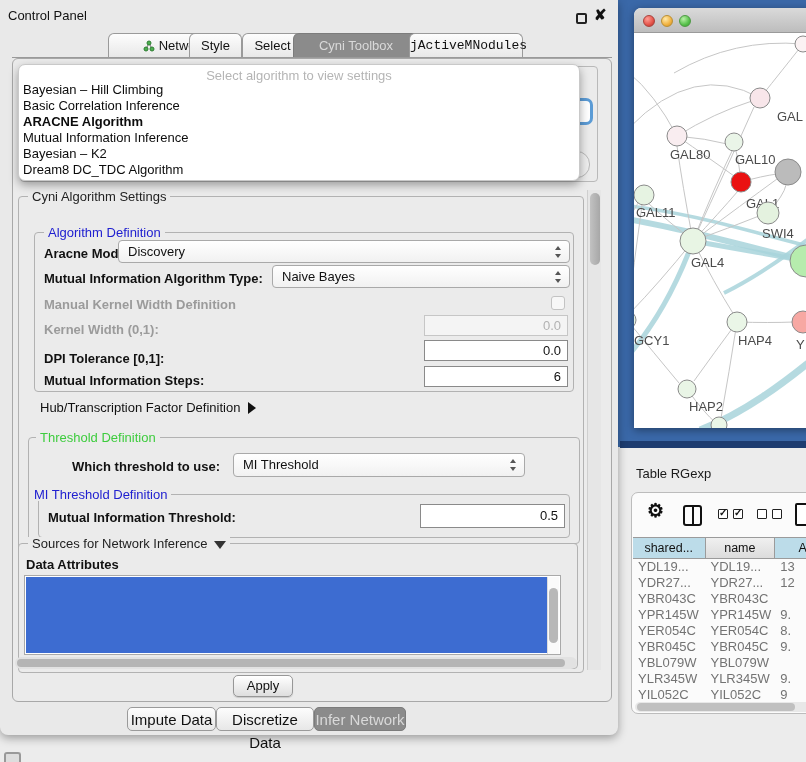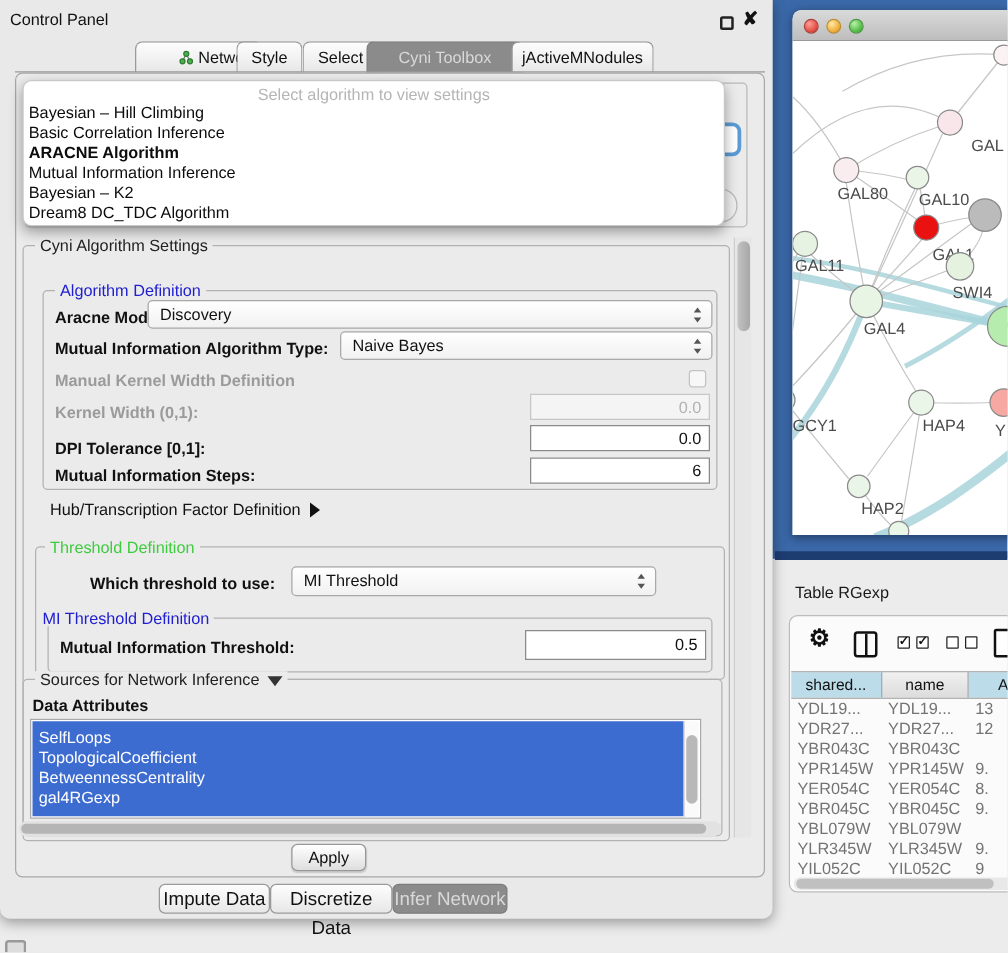--- a/index.html
+++ b/index.html
@@ -18,21 +18,21 @@
   
   .tab { top:33px; height:25px; line-height:24px; text-align:center;
     background:linear-gradient(#fdfdfd,#e7e7e7); border:1px solid #9a9a9a; border-bottom:none;
     border-radius:6px 6px 0 0; font-size:13px; color:#111; }
   .tab .lbl { display:inline-block; }
   .tab.sel { background:#8b8b8b; color:#d9d9d9; border-color:#7c7c7c; }
   #tab-network { left:108px;  width:101px;padding-left:32px; }
   #tab-style   { left:189px; width:53px; }
   #tab-select  { left:242px; width:61px; }
   #tab-cyni    { left:293px; width:126px; }
-  #tab-jactive { left:409px; width:114px; }
+  #tab-jactive { left:409px; width:114px;font-family:Liberation Mono, monospace; }
   #tabline { left:12px; top:57px; width:600px; height:0; border-top:1px solid #9a9a9a; }
   .nettab-icon { display:inline-block; vertical-align:-2px; margin-right:4px; }
 
   
   #cp-panel { left:12px; top:58px; width:600px; height:644px; background:#ebebeb;
     border:1px solid #a8a8a8; border-radius:6px; }
 
   
   #ghost-group { left:20px; top:66px; width:578px; height:116px; border:1px solid #b9b9b9; border-radius:4px; z-index:3; }
   #ghost-ring  { left:563px; top:98px; width:30px; height:27px; border:3px solid #5b9bd5; border-radius:7px; background:#fff; z-index:3; }
@@ -378,26 +378,20 @@
   <div class="abs field" style="left:420px;top:504px;width:145px;height:24px;line-height:22px;">0.5</div>
 
   <div class="abs group" style="left:18px;top:543px;width:560px;height:126px;"></div>
   <span class="gtitle" style="left:28px;top:537px;color:#222;">
     <span>Sources for Network Inference</span><span class="tri-down"></span>
   </span>
   <span class="abs boldlbl" style="left:26px;top:557px;">Data Attributes</span>
 
   <div class="abs" id="attr-list">
     <div id="attr-sel-block" style="background: rgb(61, 108, 209);"></div>
-    <div id="attr-items" style="position:relative;top:6px;">
-        <div class="attr-item">SelfLoops</div>
-        <div class="attr-item">TopologicalCoefficient</div>
-        <div class="attr-item">BetweennessCentrality</div>
-        <div class="attr-item">gal4RGexp</div>
-      </div>
     <div id="attr-scroll">
         <div id="attr-thumb"></div>
       </div>
   </div>
 
   <div class="abs" id="h-scroll"></div>
   <div class="abs" id="h-thumb"></div>
 
   <div class="abs" id="apply-btn">Apply</div>
 

